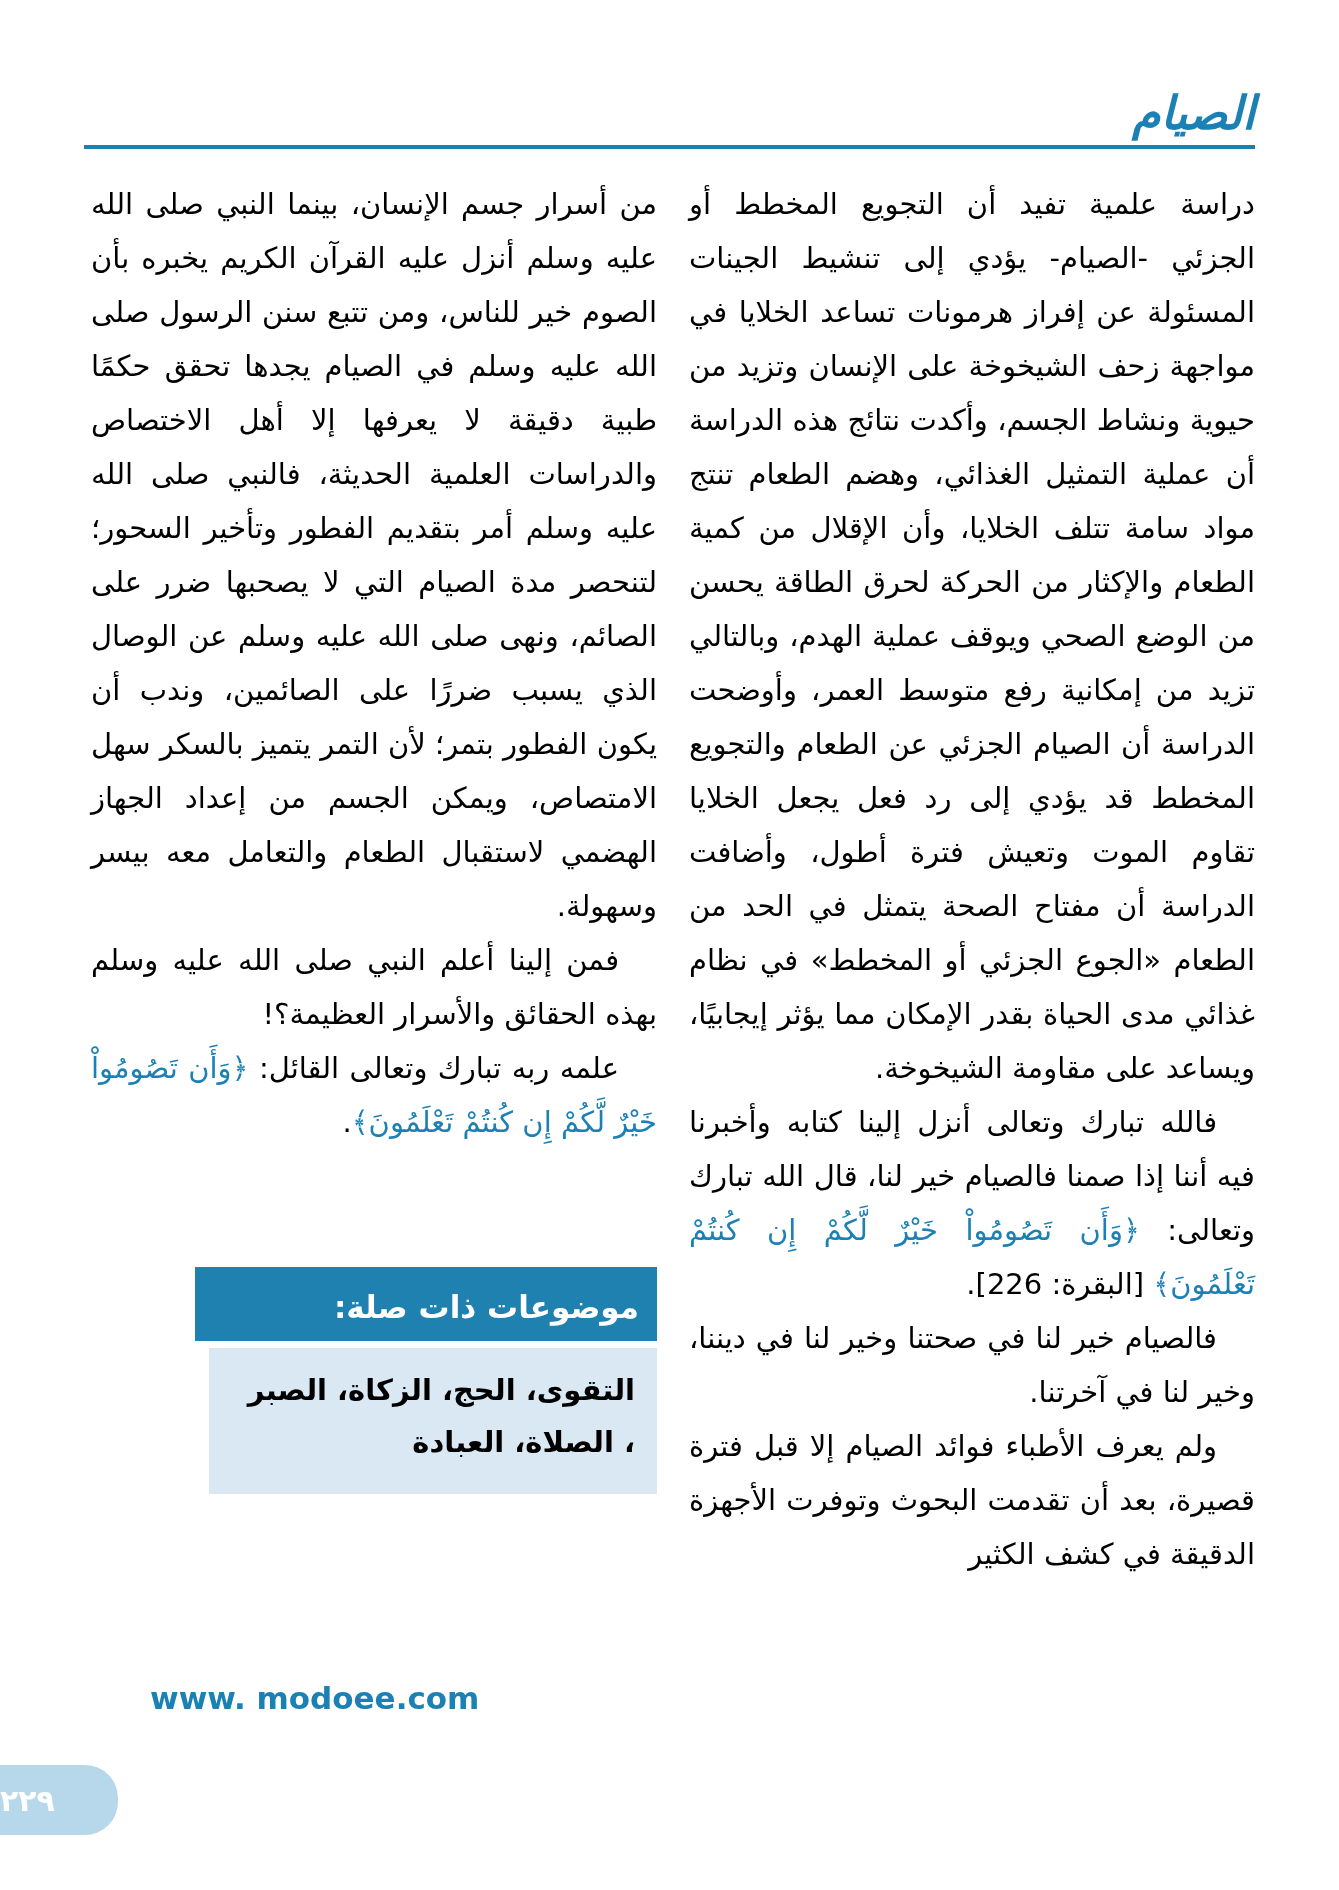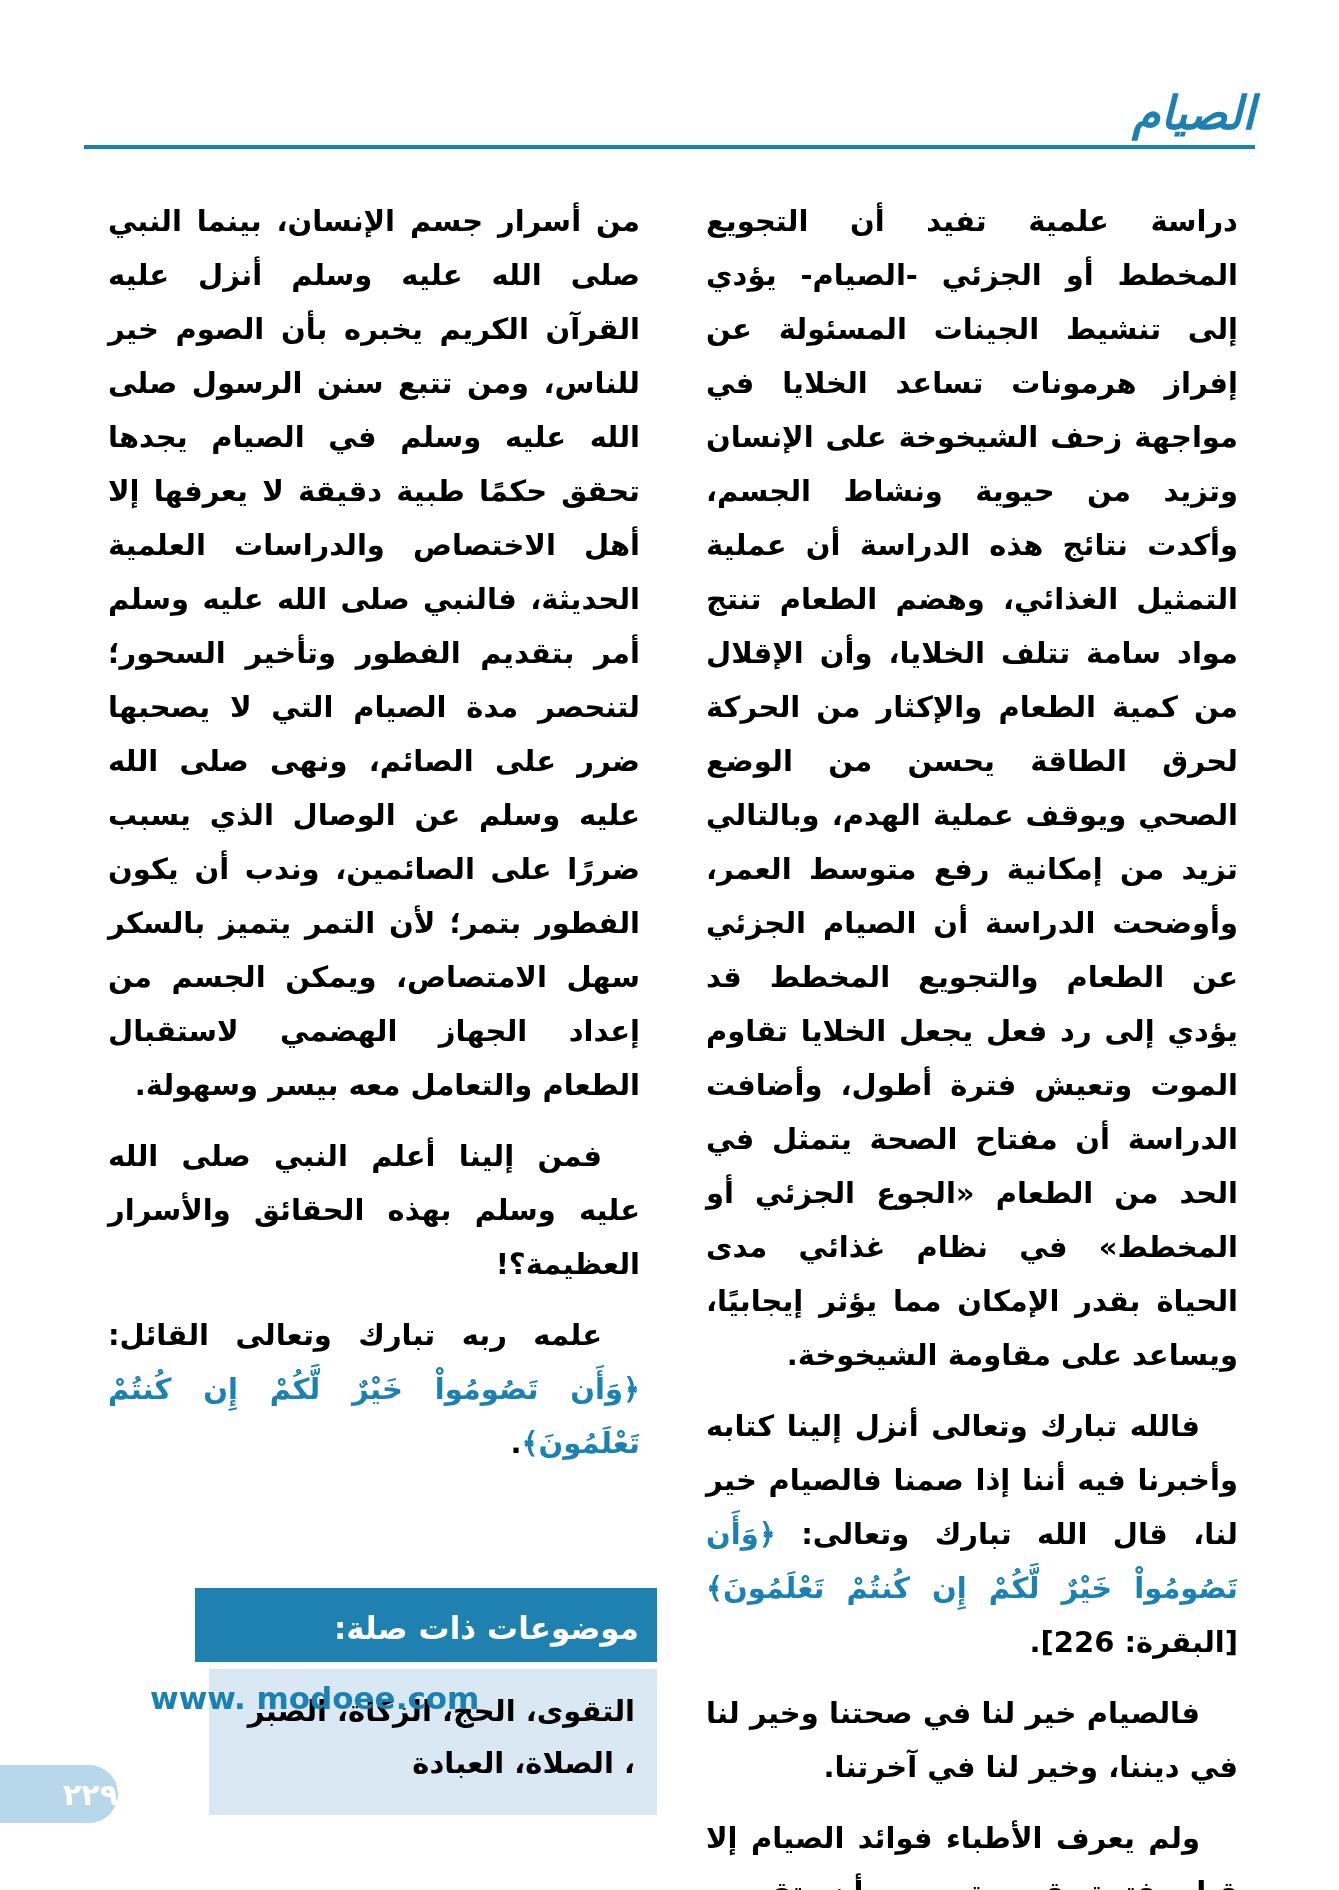--- a/index.html
+++ b/index.html
@@ -43,23 +43,23 @@
     display: flex;
     flex-direction: row; 
     gap: 32px;
     margin-top: 28px;
   }
   .column {
     width: 566px;
     flex: 0 0 566px;
   }
   .para {
-    margin: 17px;
+    margin: 0;
     font-size: 29px;
-    font-weight: bold;
+    font-weight: normal;
     line-height: 54px;
     color: #000000;
     text-align: justify;
     text-justify: inter-word;
     direction: rtl;
   }
   .para.indent { text-indent: 38px; }
   .quran {
     color: #1b80b4;
   }
@@ -88,26 +88,26 @@
     text-align: right;
     padding: 16px 22px 26px 22px;
     margin-left: 14px;
   }
   
   .page-number-pill {
     position: absolute;
     left: 0;
     top: 1765px;
     width: 118px;
-    height: 58px;
+    height: 70px;
     background: #b7d8eb;
     border-radius: 0 33px 33px 0;
     display: flex;
     align-items: center;
-    justify-content: flex-start;
+    justify-content: flex-end;
   }
   .page-number {
     color: #ffffff;
     font-size: 30px;
     font-weight: bold;
     letter-spacing: 6px;
   }
   .site-url {
     position: absolute;
     left: 150px;

